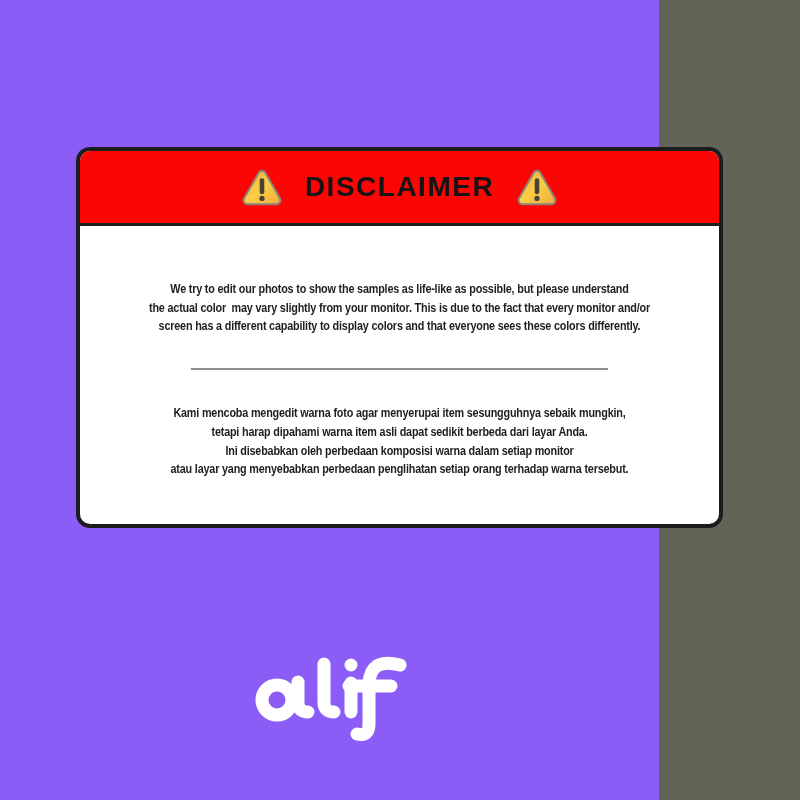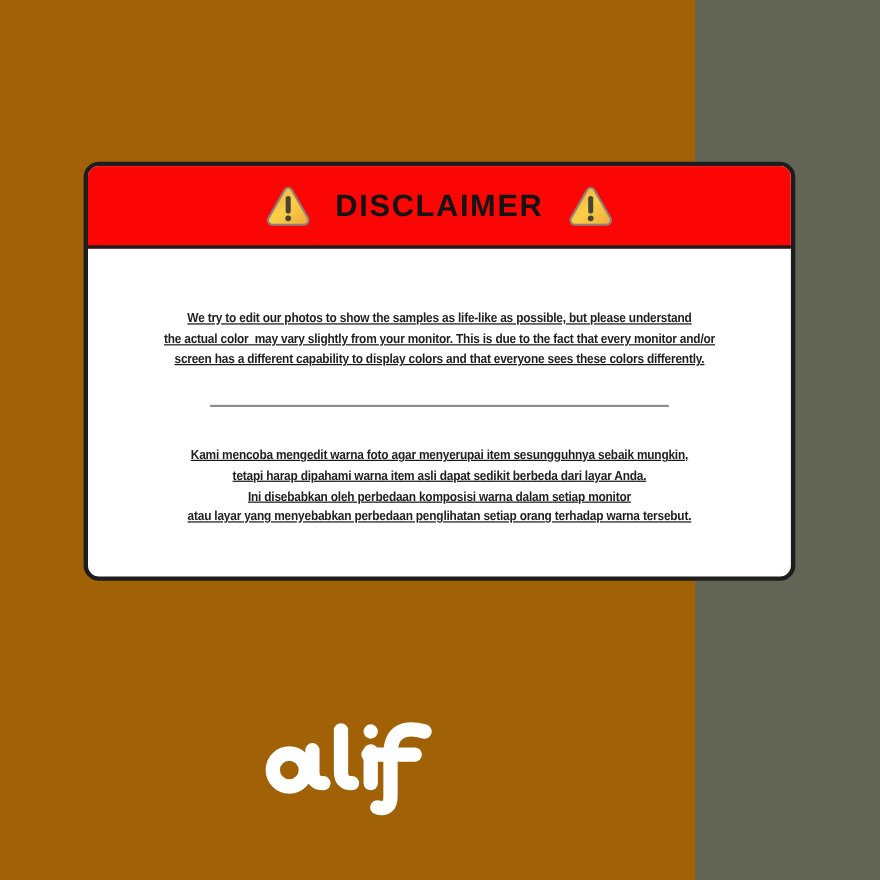--- a/index.html
+++ b/index.html
@@ -2,21 +2,21 @@
 <html><head>
 <meta charset="utf-8">
 <style>
   html,body{margin:0;padding:0;}
   body{
     width:800px;height:800px;
     background:#626456;
     font-family:"Liberation Sans", sans-serif;
     overflow:hidden;
   }
-  .stage{position:relative;width:632px;height:800px;background:#a16207;}
+  .stage{position:relative;width:632px;height:800px;background:#8b5cf6;padding-left:27px;}
 
   
   .card{
     position:absolute;left:76px;top:147px;
     width:647px;height:381px;
     background:#ffffff;
     border:4px solid #1d1d1d;
     border-radius:14px;
     box-sizing:border-box;
     overflow:hidden;
@@ -30,21 +30,21 @@
   }
   .disclaimer-title{
     font-weight:800;
     font-size:28px;
     letter-spacing:1.5px;
     color:#141414;
   }
   .warn-icon{display:inline-flex;line-height:0;}
   .warn-icon svg{width:42px;height:38px;}
 
-  .card-body{padding-top:54px;text-align:center;text-decoration:underline;}
+  .card-body{padding-top:54px;text-align:center;}
   .para{
     font-weight:700;
     font-size:12px;
     line-height:18.7px;
     letter-spacing:-0.2px;
     color:#1e1e1e;
     transform:scaleX(0.9);
     transform-origin:50% 0;
   }
   .para .line{white-space:pre;}

